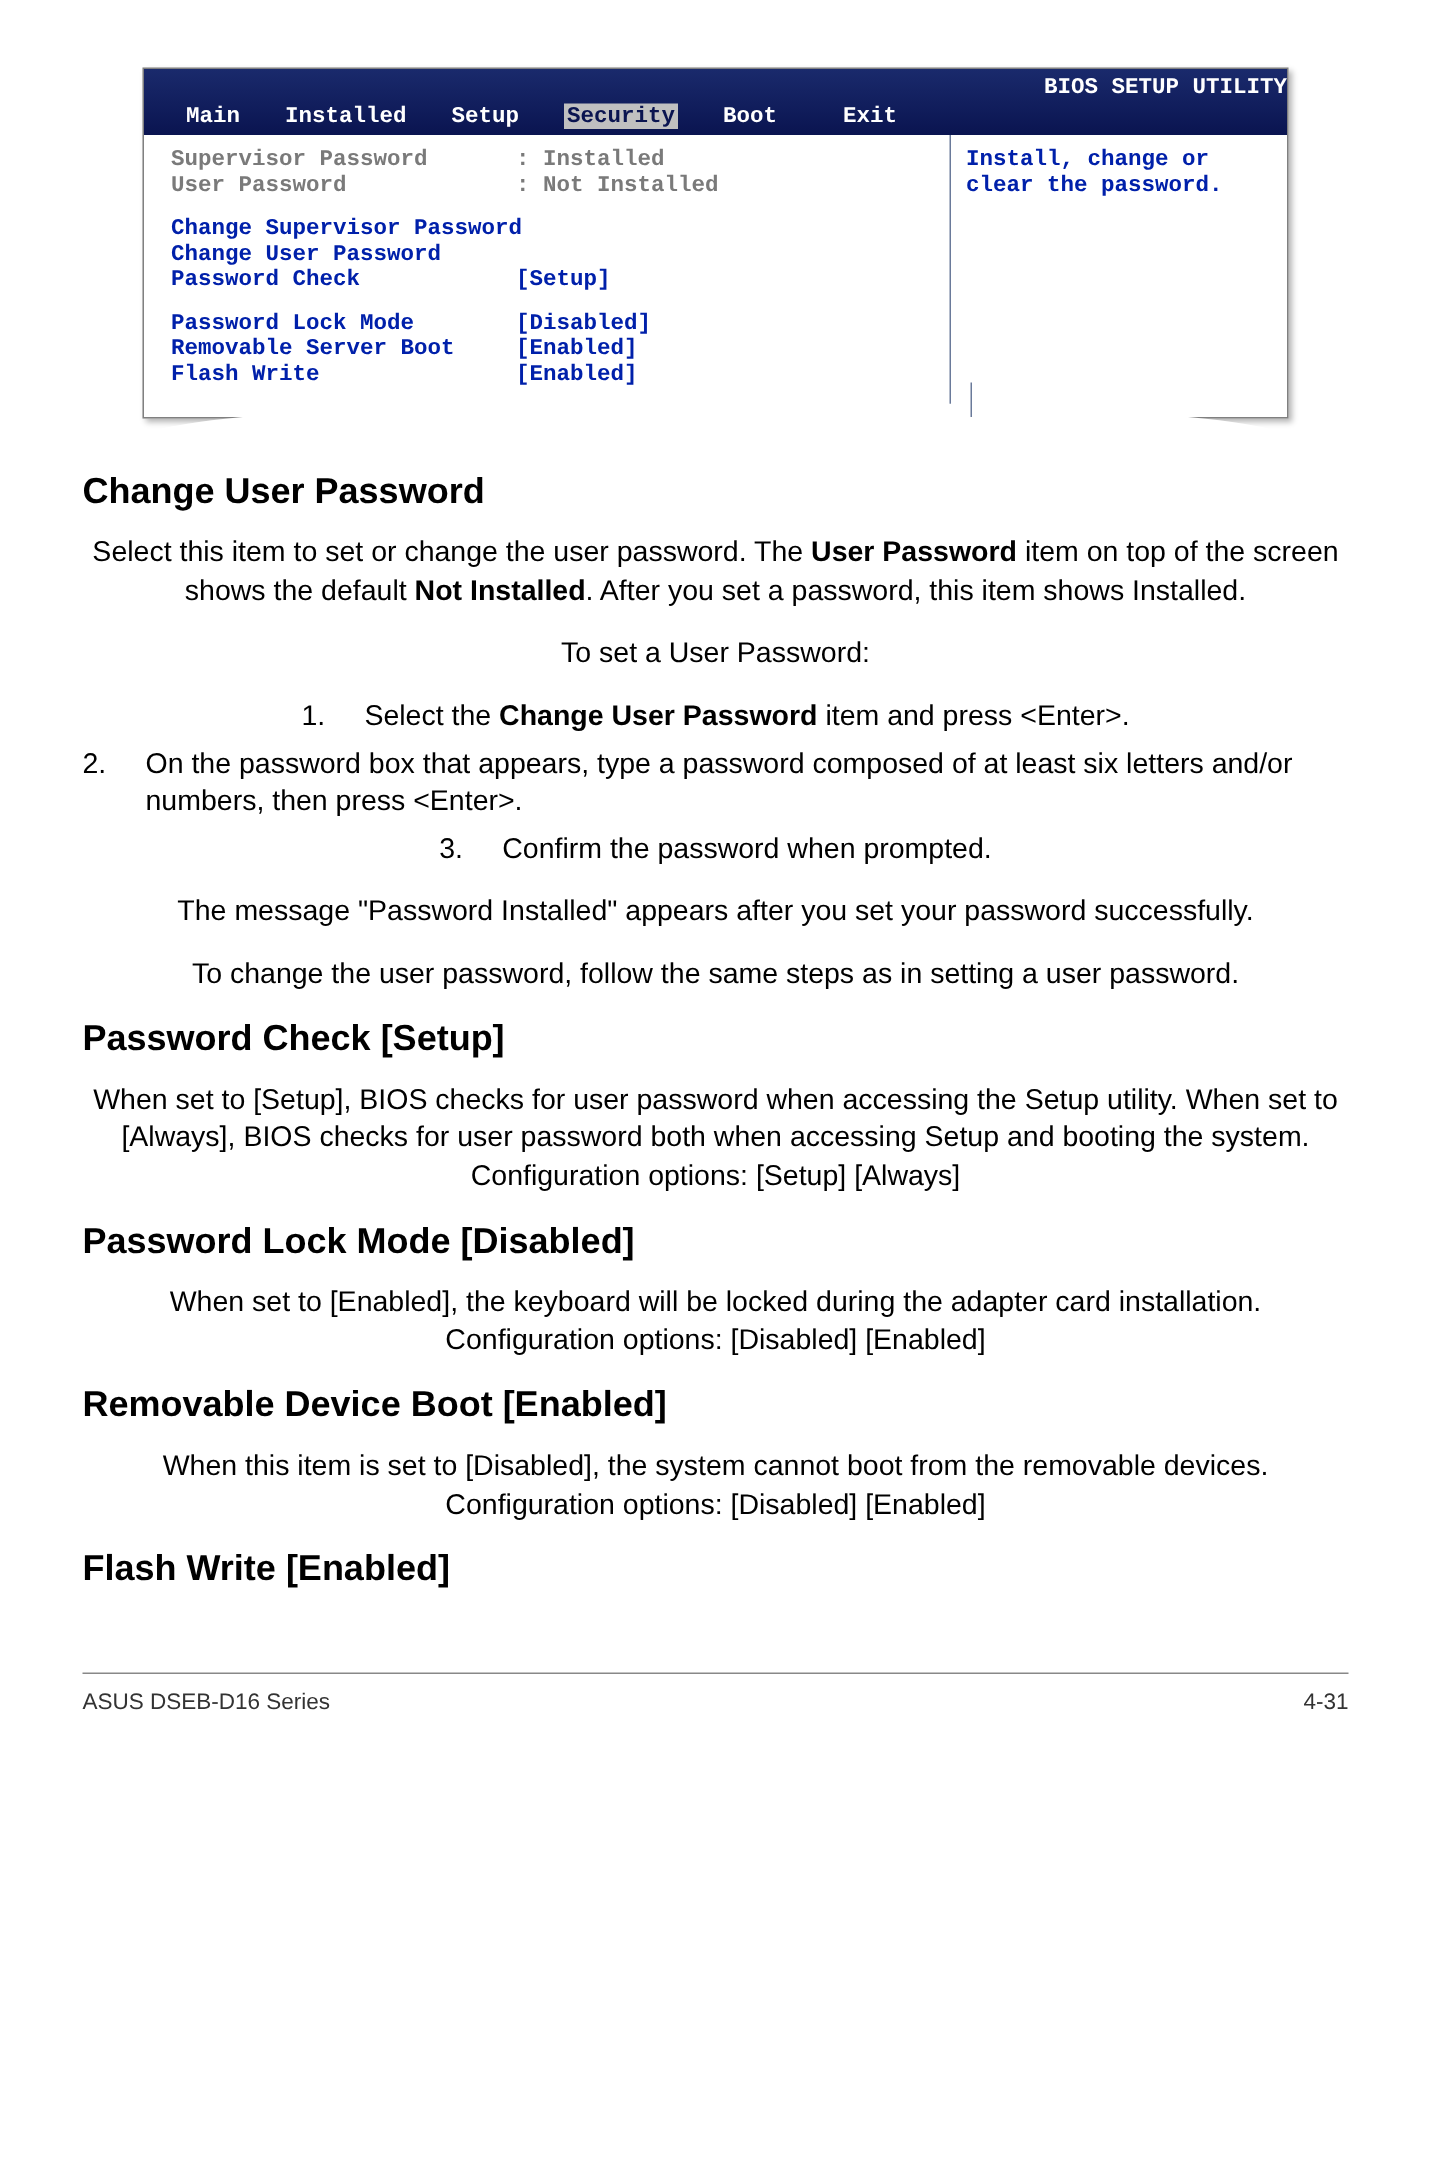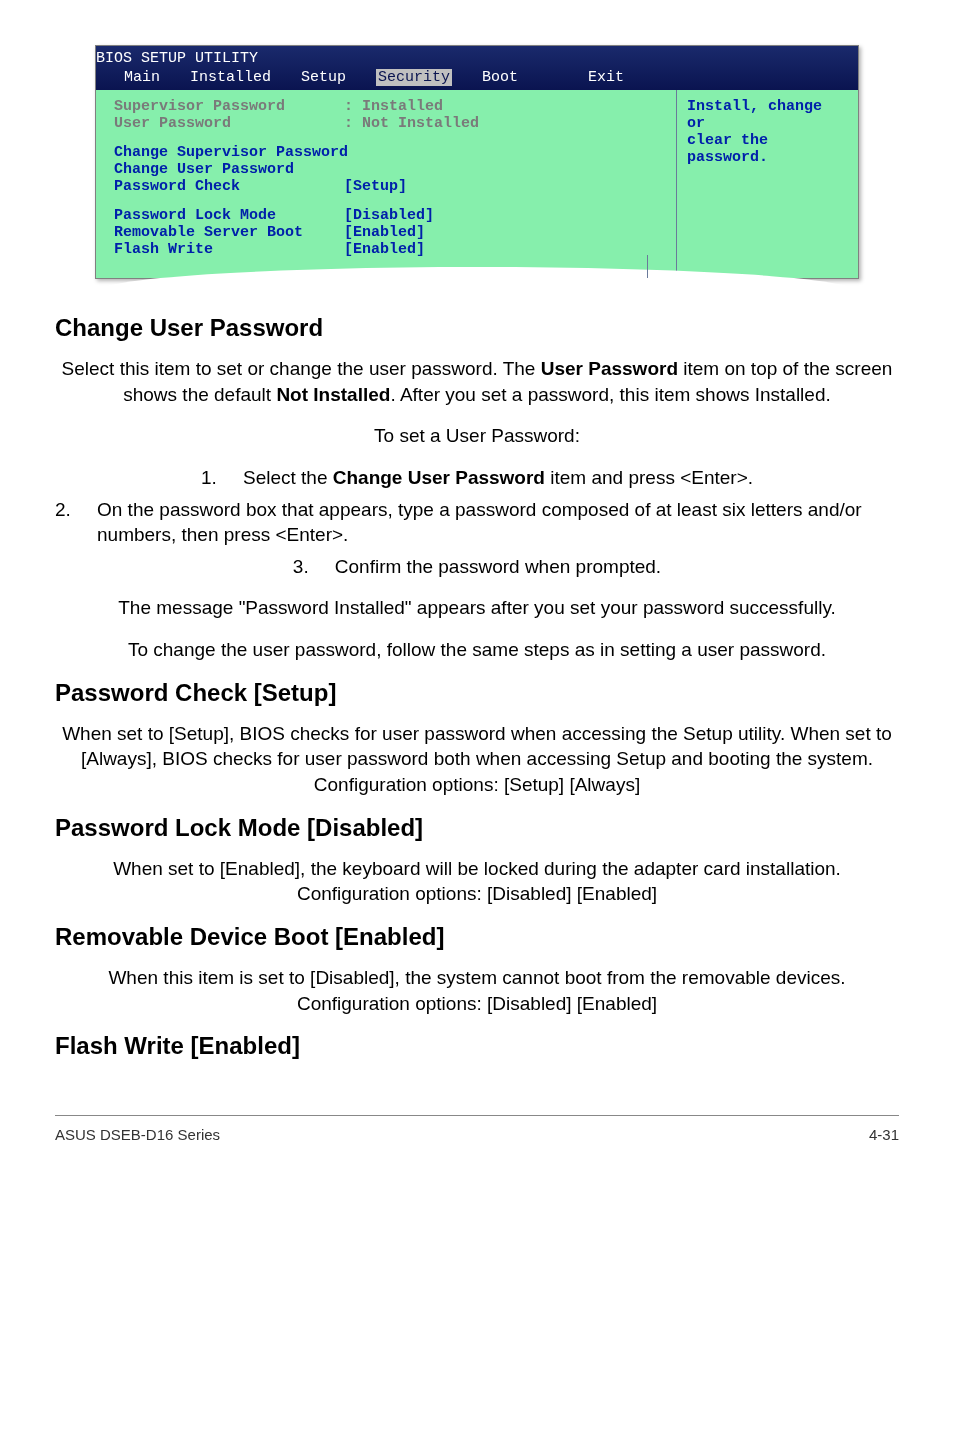--- a/index.html
+++ b/index.html
@@ -27,50 +27,50 @@
       font-size: 15px;
       background: #e8e8e8;
       position: relative;
     }
     .bios-header {
       background: linear-gradient(to bottom, #1a2a6c, #0a1450);
       color: #fff;
       padding: 2px 0 2px 0;
     }
     .bios-title-row {
-      text-align: left;
-      font-weight: normal;
+      text-align: right;
+      font-weight: bold;
       padding: 2px 0;
     }
     .bios-tabs {
       display: flex;
       padding: 0 10px 2px 28px;
       gap: 0;
     }
     .bios-tab {
       margin-right: 30px;
-      font-weight: normal;
+      font-weight: bold;
     }
     .bios-tab.selected {
       background: #c0c0c0;
       color: #0a1450;
       padding: 0 2px;
     }
     .bios-body {
       display: flex;
-      background: #86efac;
+      background: #ffffff;
       min-height: 130px;
     }
     .bios-left {
       flex: 1;
       padding: 8px 18px 20px 18px;
       font-weight: bold;
     }
     .bios-right {
-      width: 182px;
+      width: 225px;
       border-left: 1px solid #6a7a9a;
       padding: 8px 10px;
       font-weight: bold;
     }
     .bios-grey {
       color: #7a7a7a;
     }
     .bios-blue {
       color: #0020aa;
     }
@@ -146,21 +146,21 @@
 
   <div class="bios-box">
     <div class="bios-header">
       <div class="bios-title-row">BIOS SETUP UTILITY</div>
       <div class="bios-tabs">
         <span class="bios-tab">Main</span>
         <span class="bios-tab">Installed</span>
         <span class="bios-tab">Setup</span>
         <span class="bios-tab selected">Security</span>
         <span class="bios-tab">Boot</span>
-        <span class="bios-tab" style="margin-left:40px">Exit</span>
+        <span class="bios-tab" style="margin-left:14px">Exit</span>
       </div>
     </div>
     <div class="bios-body">
       <div class="bios-left">
         <div class="bios-item-row bios-grey">
           <span class="bios-item-label">Supervisor Password</span>
           <span>: Installed</span>
         </div>
         <div class="bios-item-row bios-grey">
           <span class="bios-item-label">User Password</span>

